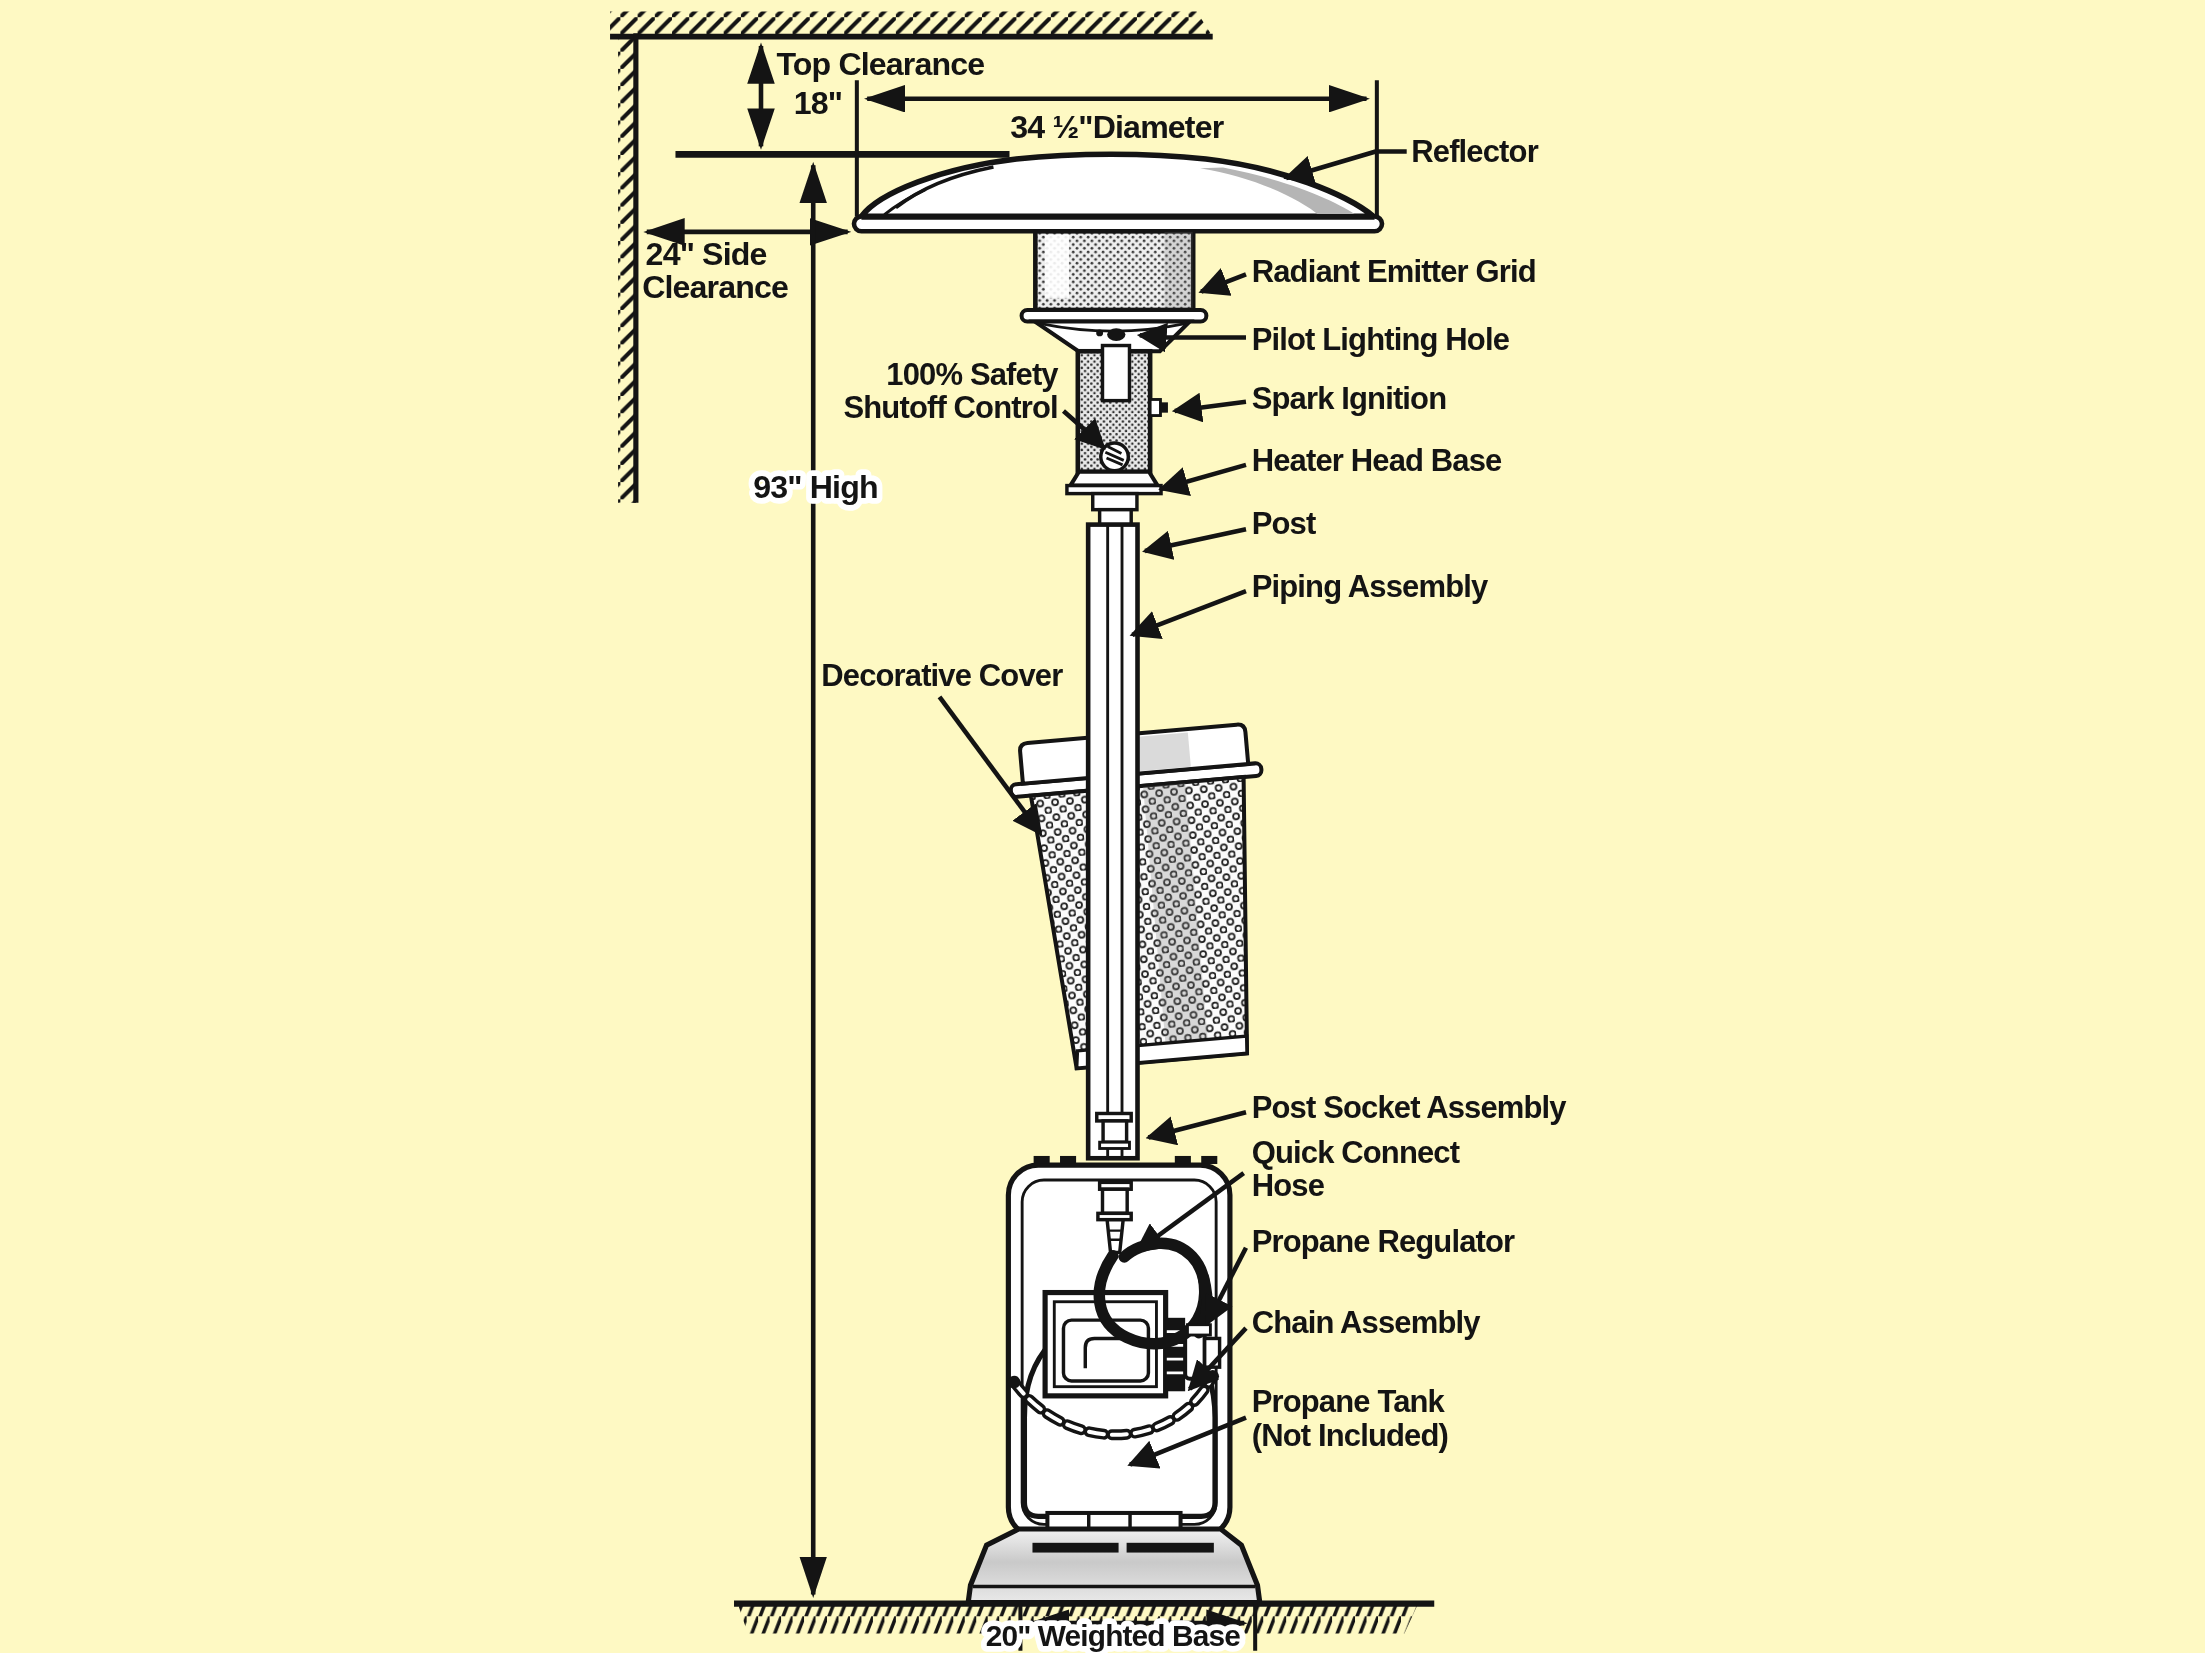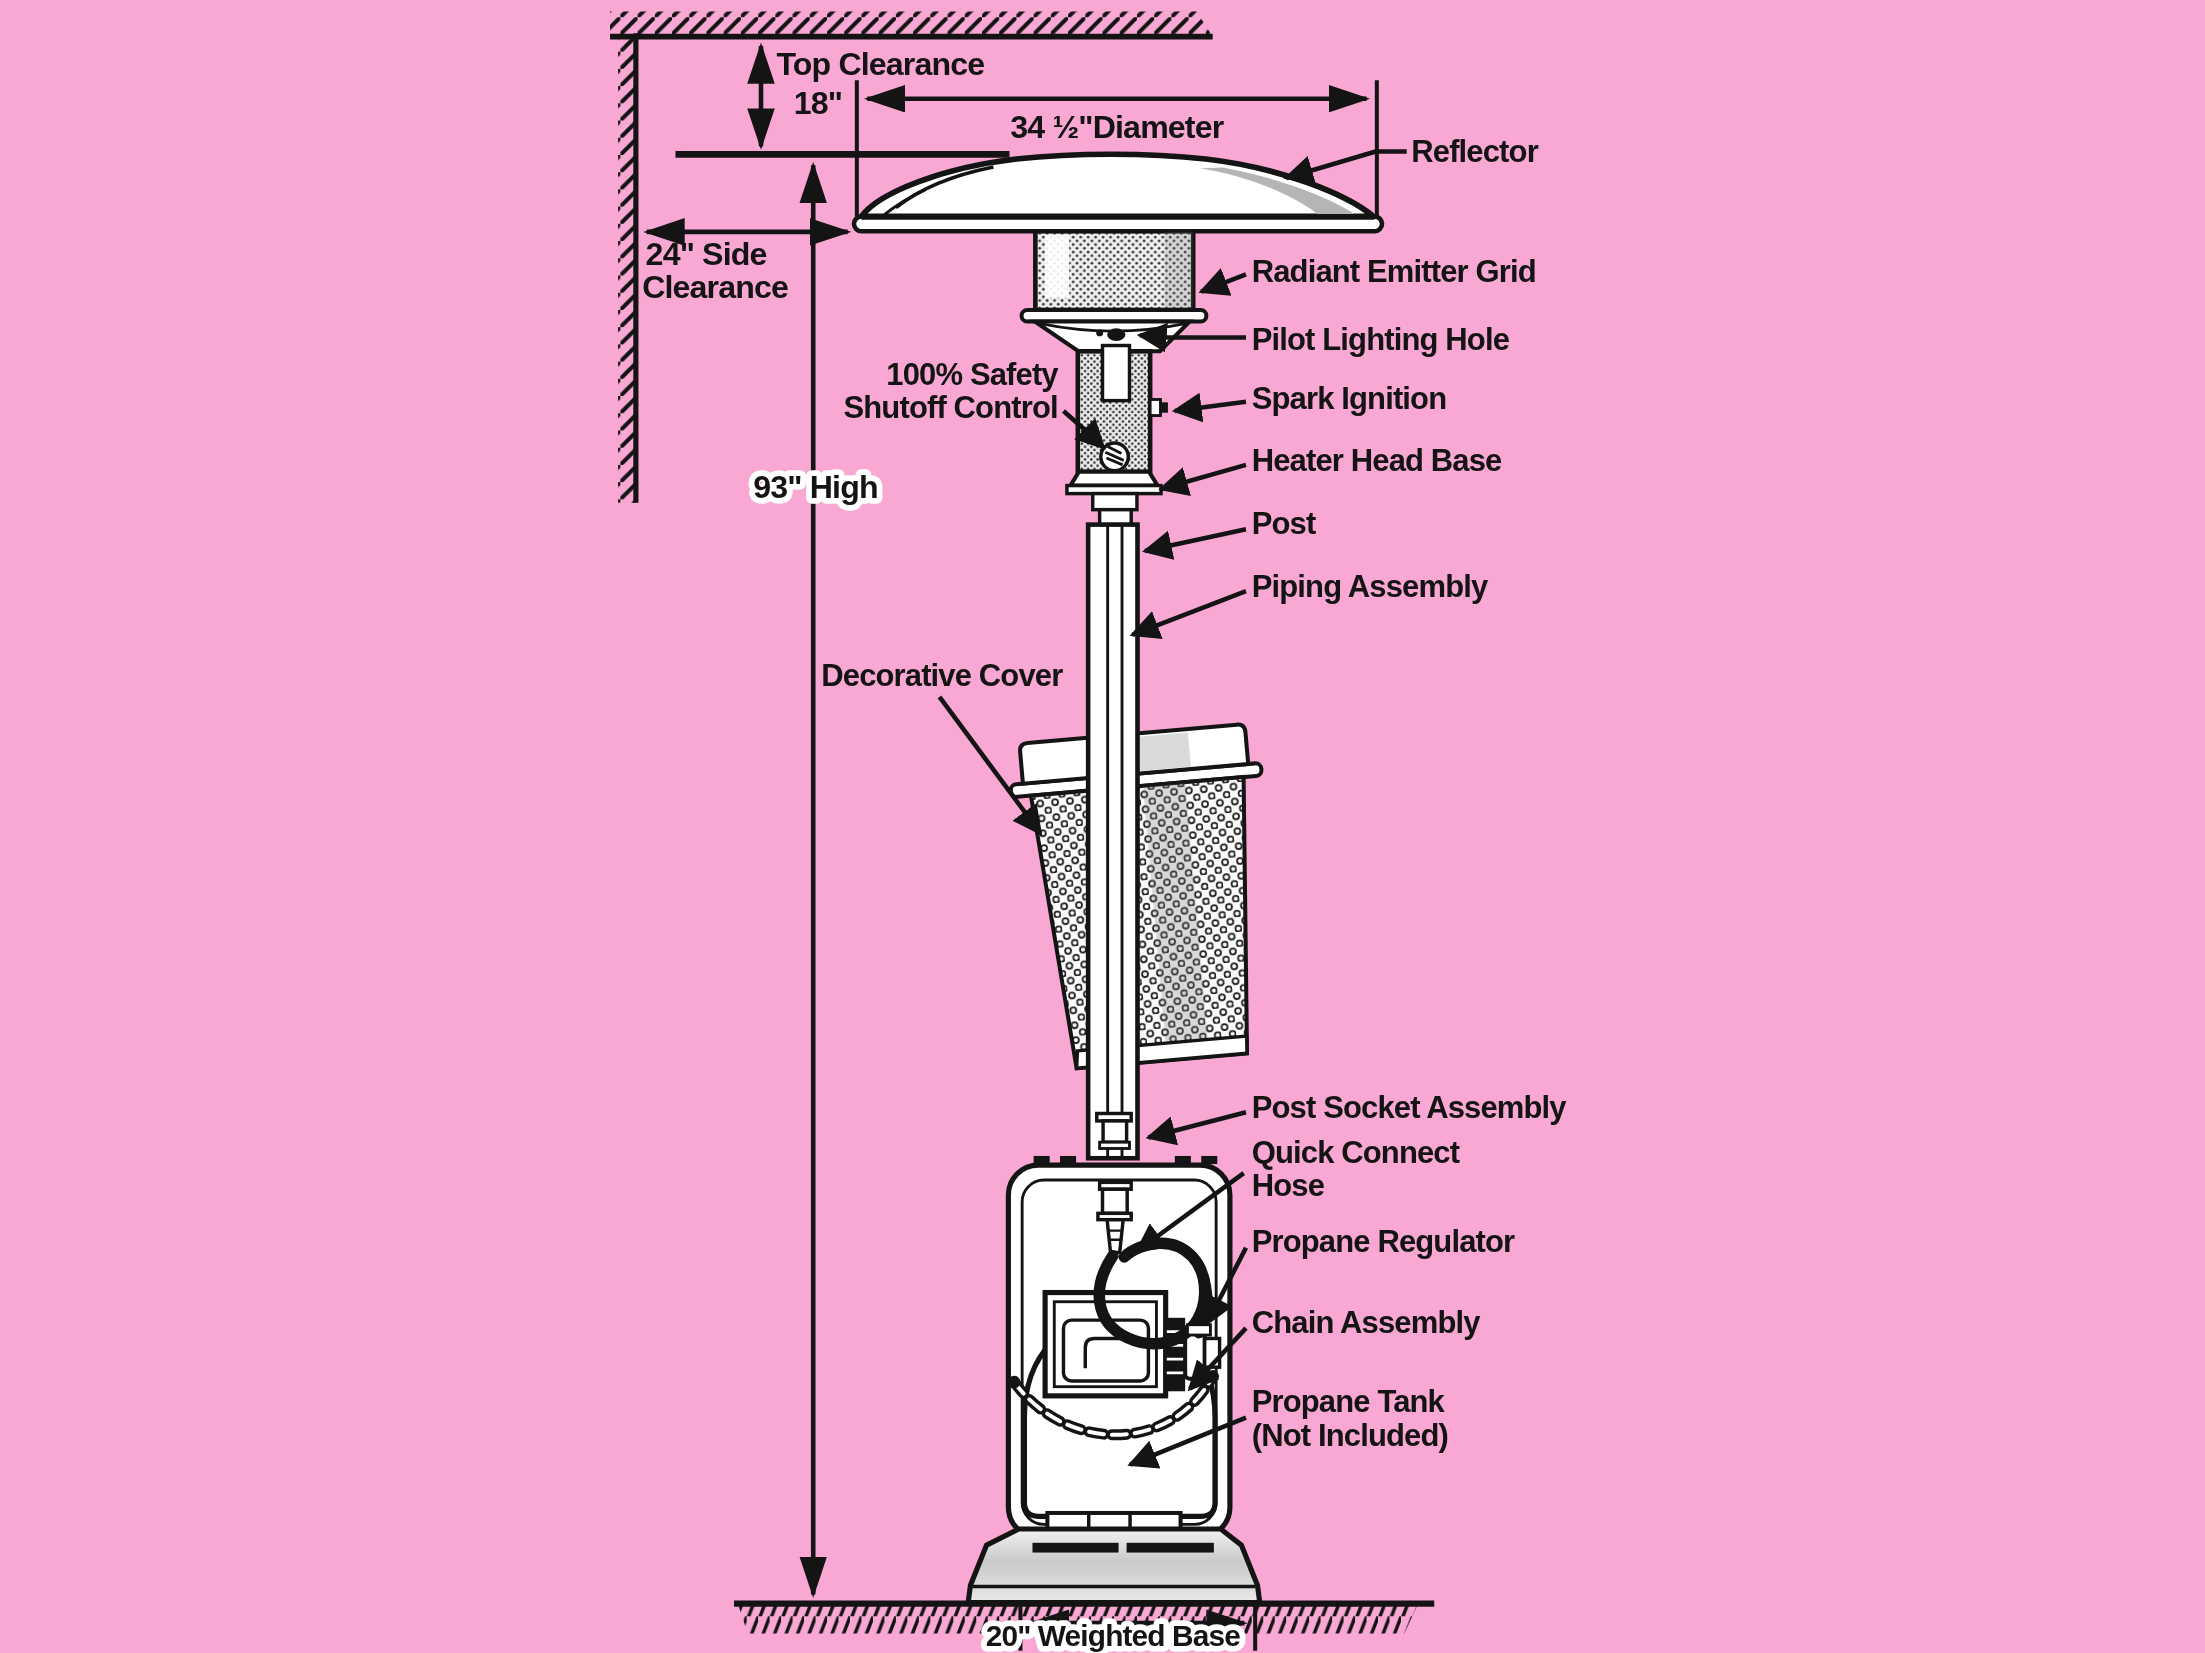--- a/index.html
+++ b/index.html
@@ -1,16 +1,16 @@
 <!DOCTYPE html>
 <html style="font-size:9.2px"><head>
 <meta charset="utf-8">
 <style>
   html,body{margin:0;padding:0;background:#ffffff;width:100%;height:100%;overflow:hidden;}
-  .stage{width:100vw;height:100vh;display:flex;align-items:center;justify-content:center;background:#f9a8d4;}
+  .stage{width:100vw;height:100vh;display:flex;align-items:center;justify-content:center;background:#fef9c3;}
   svg{width:100%;height:100%;display:block;}
   svg text{
     font-family:"Liberation Sans",sans-serif;
     font-weight:700;
     fill:#141414;
     letter-spacing:-1.5px;
   }
   .lbl{font-size:54px;}
   .dim{font-size:56px;}
   .halo{paint-order:stroke;stroke:#ffffff;stroke-width:20px;stroke-linejoin:round;}

